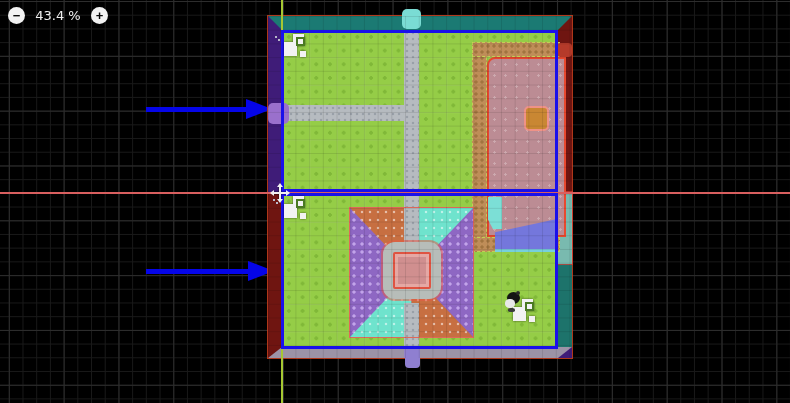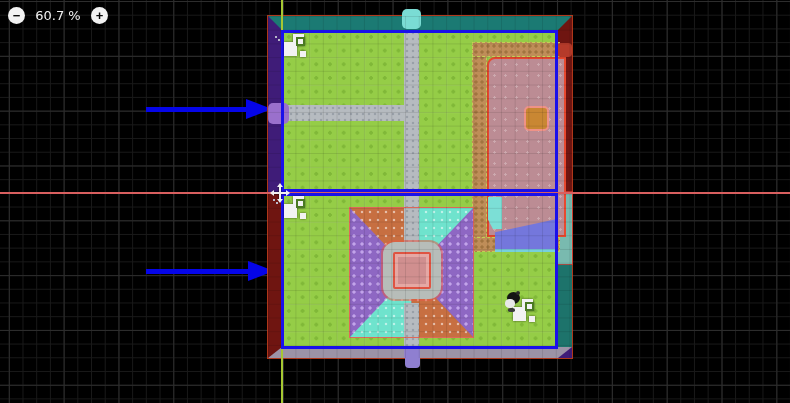--- a/index.html
+++ b/index.html
@@ -243,17 +243,17 @@
     <div class="abs shaft"></div>
     <div class="abs head"></div>
   </div>
   <div class="arrow a2">
     <div class="abs shaft"></div>
     <div class="abs head"></div>
   </div>
 
   <div class="abs zoomctl">
     <button class="zbtn">−</button>
-    <div class="zlabel">60.7 %</div>
+    <div class="zlabel">43.4 %</div>
     <button class="zbtn">+</button>
   </div>
 
 </div>
 
 </body></html>

